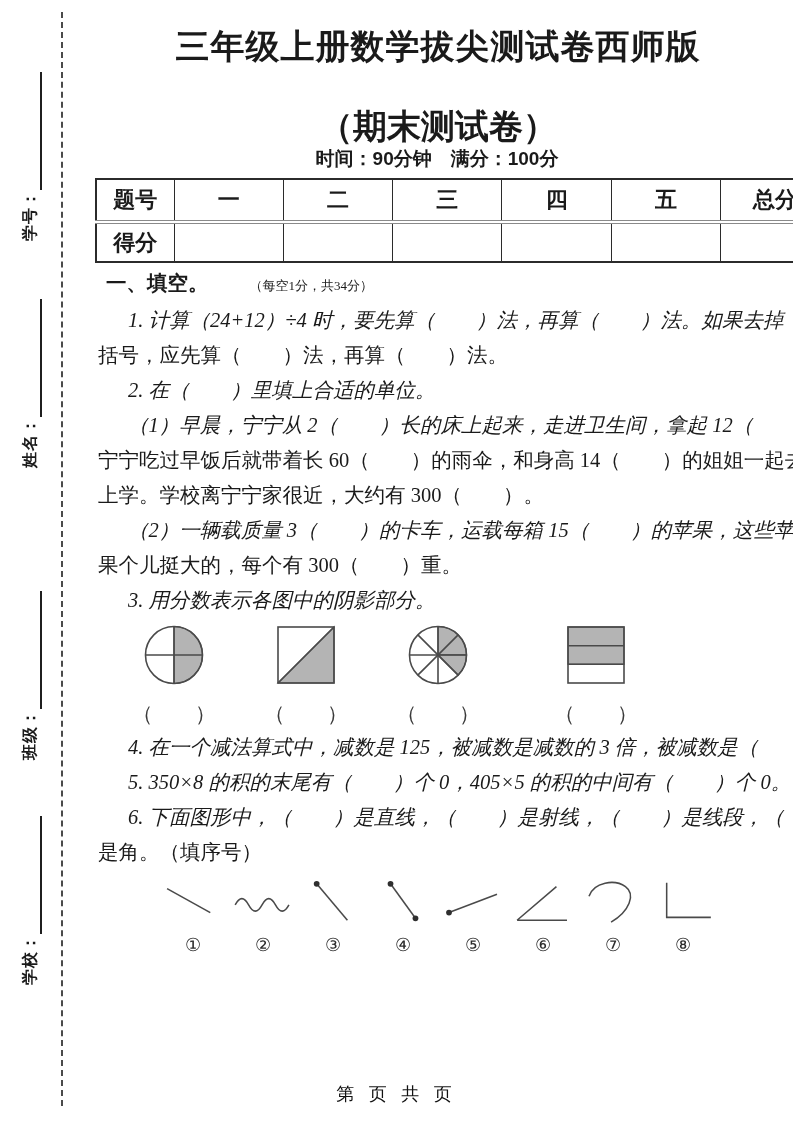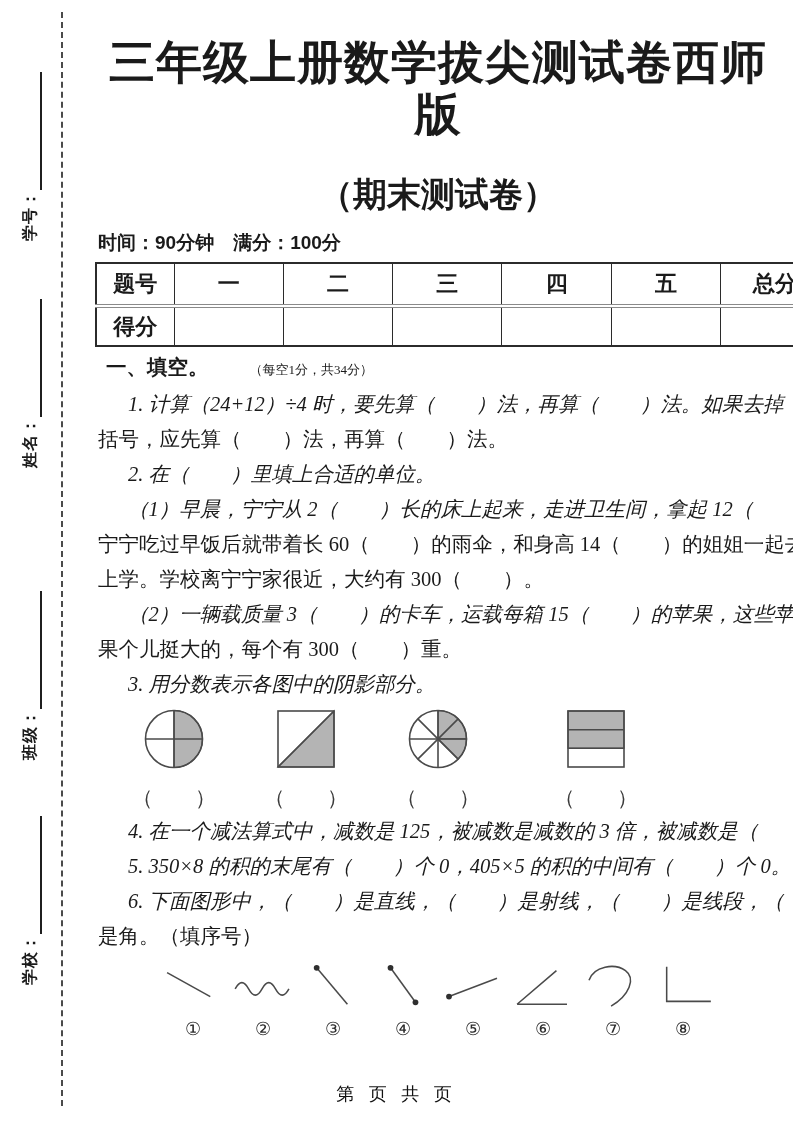--- a/index.html
+++ b/index.html
@@ -8,26 +8,26 @@
   
   .dashline{position:absolute;left:61px;top:12px;height:1094px;width:0;
             border-left:2px dashed #4a4a4a;}
   .side-group{position:absolute;left:16px;width:200px;white-space:nowrap;
               transform:rotate(-90deg);transform-origin:0 0;
               font-size:16px;font-weight:600;letter-spacing:1px;}
   .wline{display:inline-block;width:118px;height:24px;vertical-align:-7px;
          border-bottom:2px solid #1f1f1f;}
   
   .main{position:absolute;left:98px;top:0;width:680px;}
-  .title{margin:36px 0 0;font-family:"Liberation Sans",sans-serif;font-weight:700;
-         font-size:46px;line-height:52px;text-align:center;letter-spacing:1px;}
+  .title{margin:20px 0 0;font-family:"Liberation Sans",sans-serif;font-weight:700;
+         font-size:34px;line-height:52px;text-align:center;letter-spacing:1px;}
   .subtitle{margin:32px 0 0;font-family:"Liberation Sans",sans-serif;font-weight:700;
             font-size:34px;line-height:44px;text-align:center;}
-  .meta{margin:16px 2px 4px 0;font-family:"Liberation Sans",sans-serif;font-weight:600;
-        font-size:19px;line-height:22px;text-align:left;}
+  .meta{margin:0 2px 4px 0;font-family:"Liberation Sans",sans-serif;font-weight:600;
+        font-size:19px;line-height:22px;text-align:center;}
   table.score{border-collapse:collapse;table-layout:fixed;width:736px;margin:8px 0 0 -3px;
               font-size:22px;font-weight:700;}
   table.score td{border:1.5px solid #2b2b2b;text-align:center;padding:0;}
   table.score{border:2px solid #2b2b2b;}
   tr.hd td{height:40px;border-bottom:4px double #8a8a8a;}
   tr.sc td{height:37px;}
   .qline{font-size:20.5px;line-height:35px;white-space:nowrap;}
   .ind{padding-left:30px;font-style:italic;}
   .b{font-weight:700;margin-left:8px;}
   .note{font-size:13px;margin-left:41px;}

